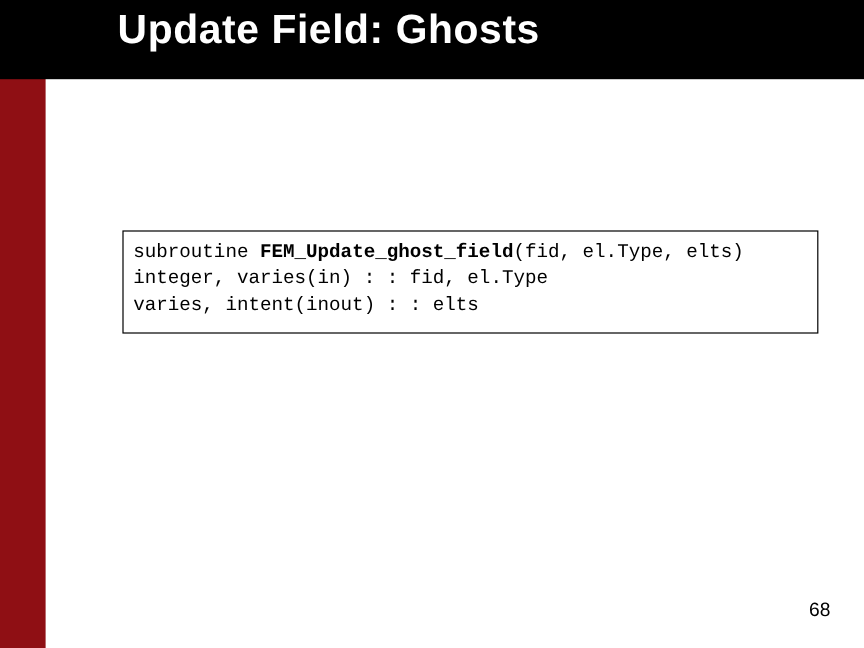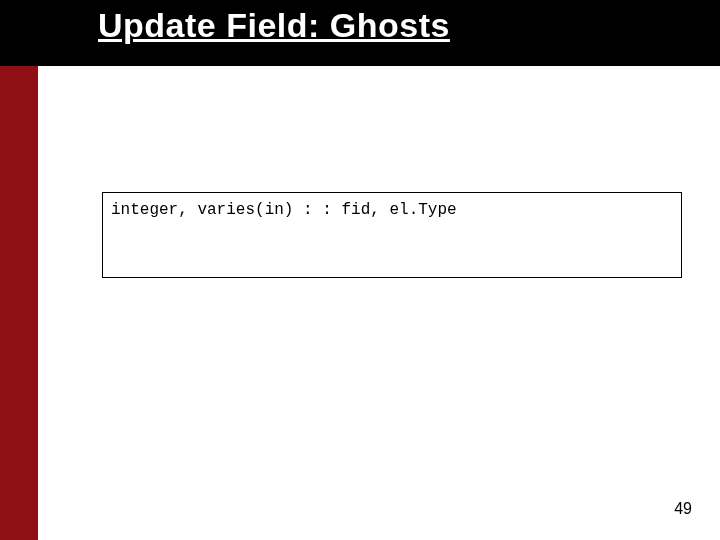--- a/index.html
+++ b/index.html
@@ -36,21 +36,20 @@
   .title-text {
     position: absolute;
     left: 98px;
     top: 6px;
     color: #ffffff;
     font-family: "Arial Black", Arial, sans-serif;
     font-weight: 800;
     font-size: 34px;
     letter-spacing: 0.5px;
     font-stretch: condensed;
-    text-decoration: underline;
   }
   .code-box {
     position: absolute;
     left: 102px;
     top: 192px;
     width: 580px;
     height: 86px;
     background: #ffffff;
     border: 1px solid #000000;
     box-sizing: border-box;
@@ -80,18 +79,22 @@
 
 <div class="slide">
 
   <div class="left-bar"></div>
 
   <div class="title-band"></div>
 
   <div class="title-text">Update Field: Ghosts</div>
 
   <div class="code-box">
+    <div class="code-line">
+      <span>subroutine </span><span class="bold">FEM_Update_ghost_field</span><span>(fid, el.Type, elts)</span>
+    </div>
     <div class="code-line">integer, varies(in) : : fid, el.Type</div>
+    <div class="code-line">varies, intent(inout) : : elts</div>
   </div>
 
-  <div class="page-num">49</div>
+  <div class="page-num">68</div>
 
 </div>
 
 </body></html>

